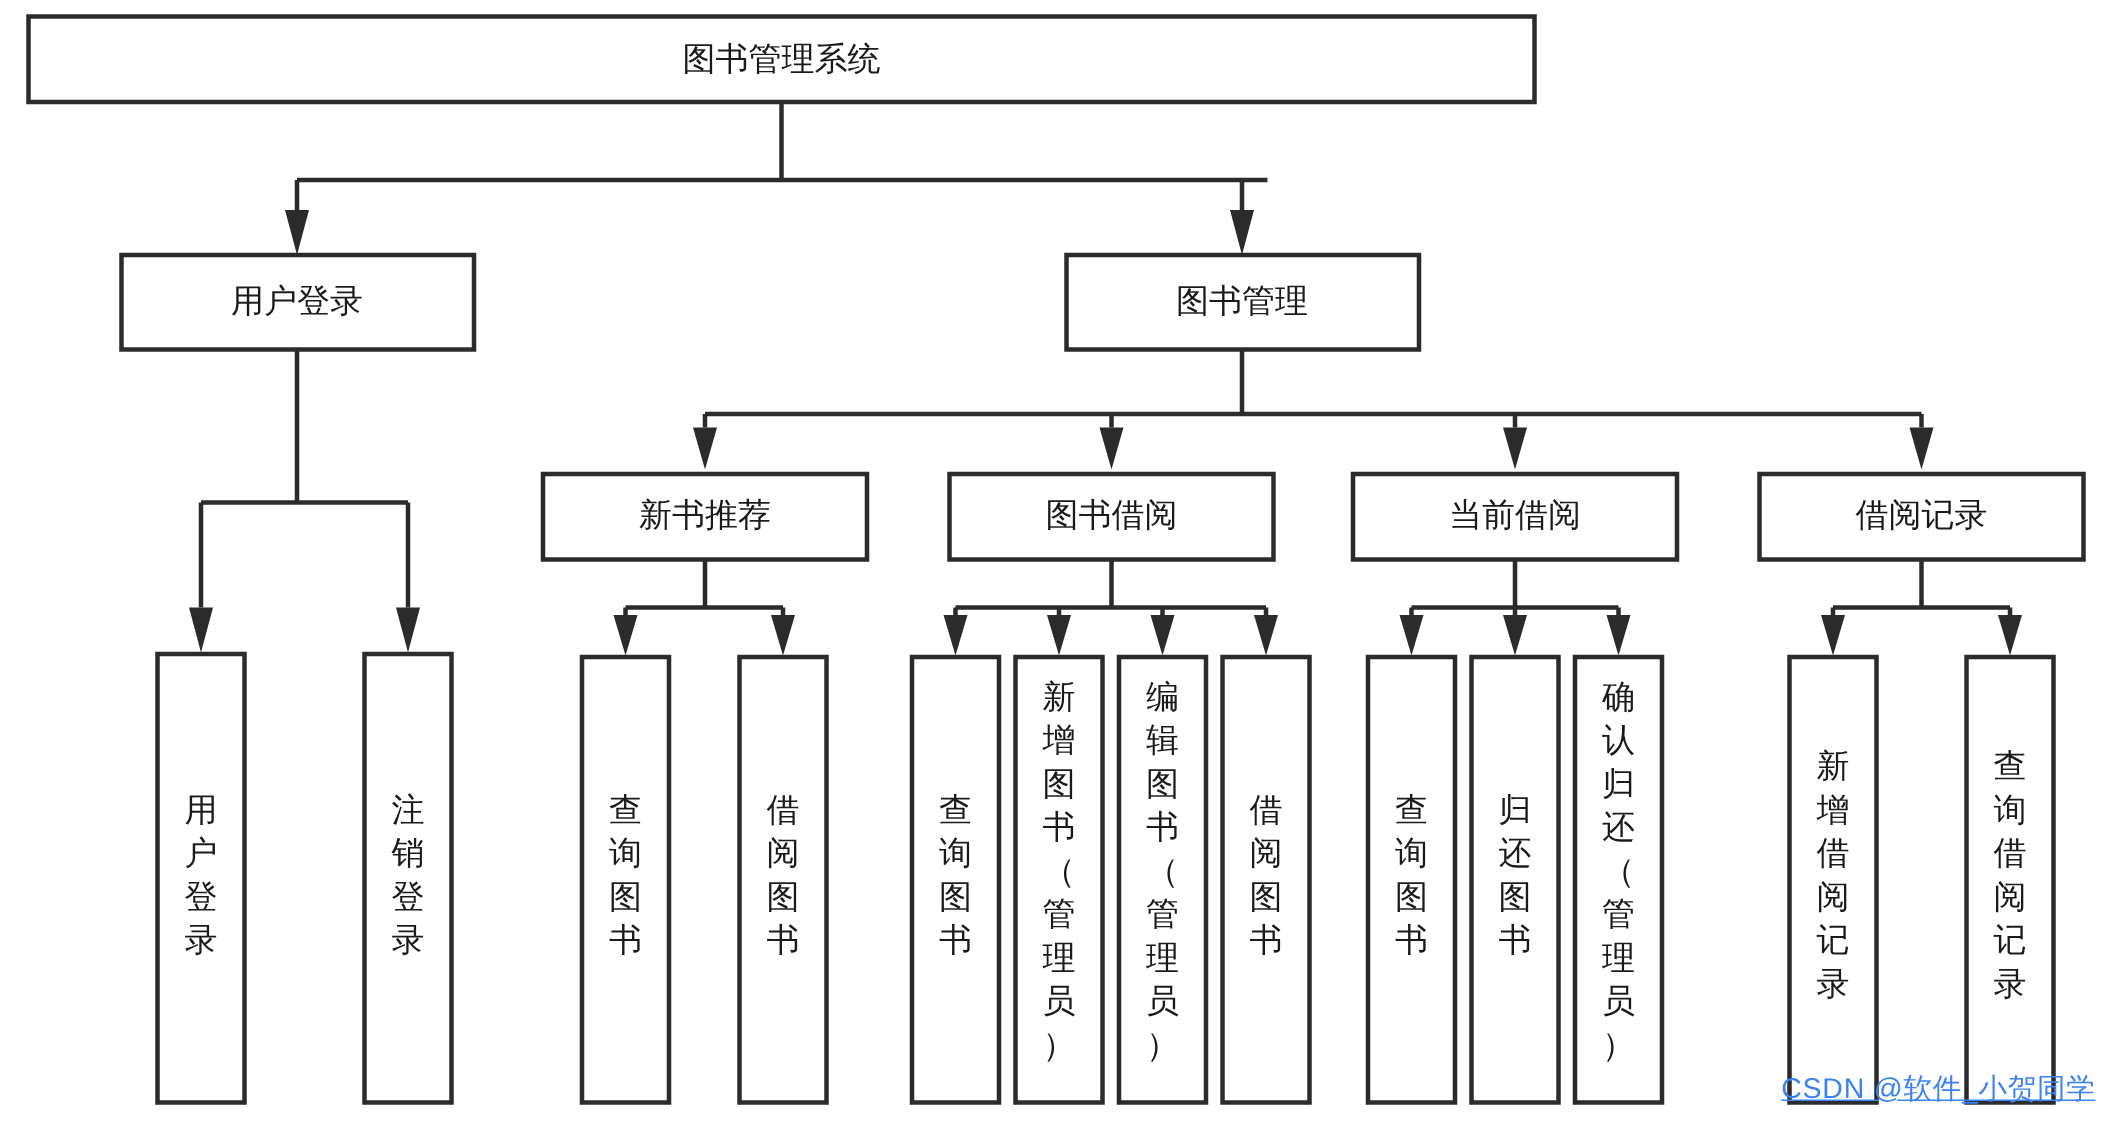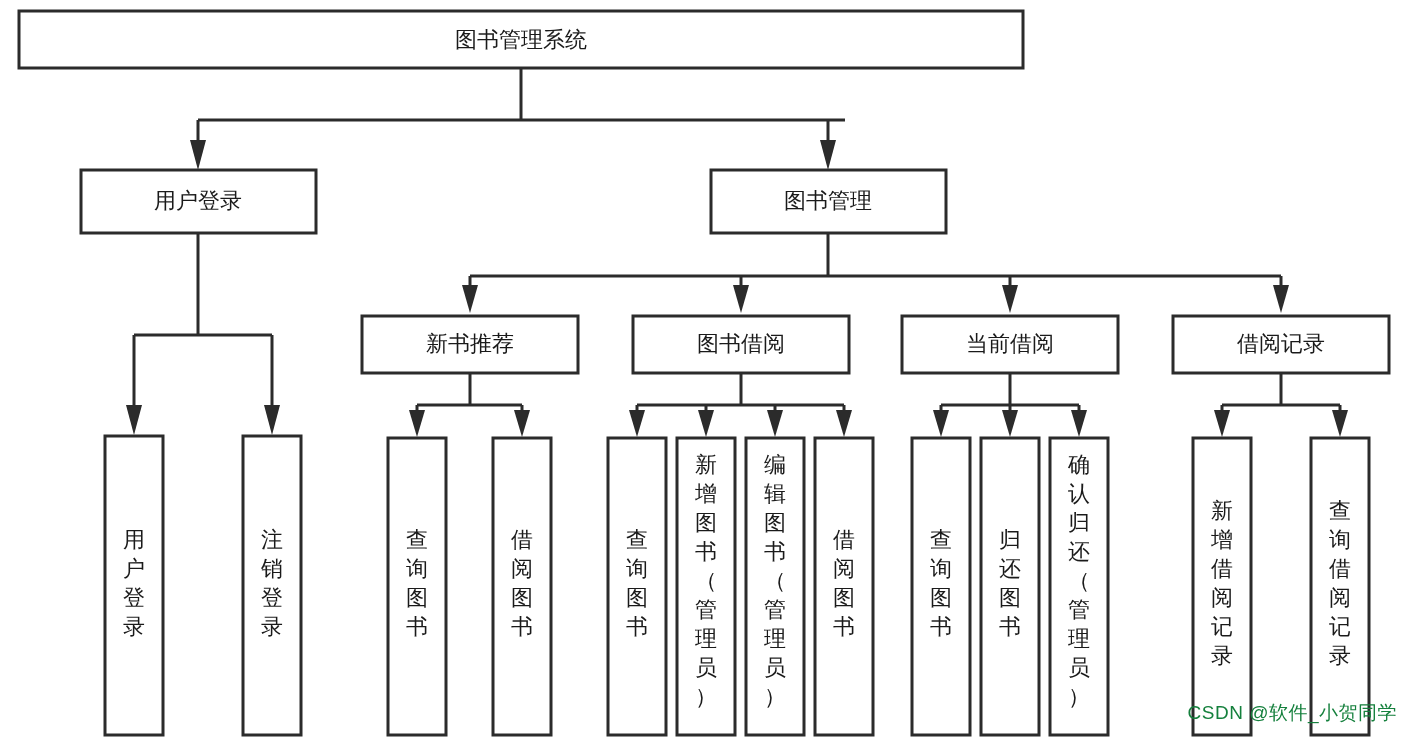--- a/index.html
+++ b/index.html
@@ -50,27 +50,28 @@
   }
   .vert-label {
     font-family: "Liberation Sans", "DejaVu Sans", sans-serif;
     font-size: 22px;
     fill: #1a1a1a;
     text-anchor: middle;
   }
   .watermark {
     position: absolute;
     right: 8px;
-    bottom: 21px;
+    bottom: 8px;
     font-family: "Liberation Sans", "DejaVu Sans", sans-serif;
     font-size: 19px;
-    color: #15803d;
+    color: #3b82f6;
     letter-spacing: 0.5px;
     white-space: nowrap;
     pointer-events: none;
+    text-decoration: underline;
   }
 </style>
 </head>
 <body>
 
 <div id="diagram-root">
 
   <svg class="flow" viewBox="0 0 1405 747" xmlns="http://www.w3.org/2000/svg">
 
     <g>

